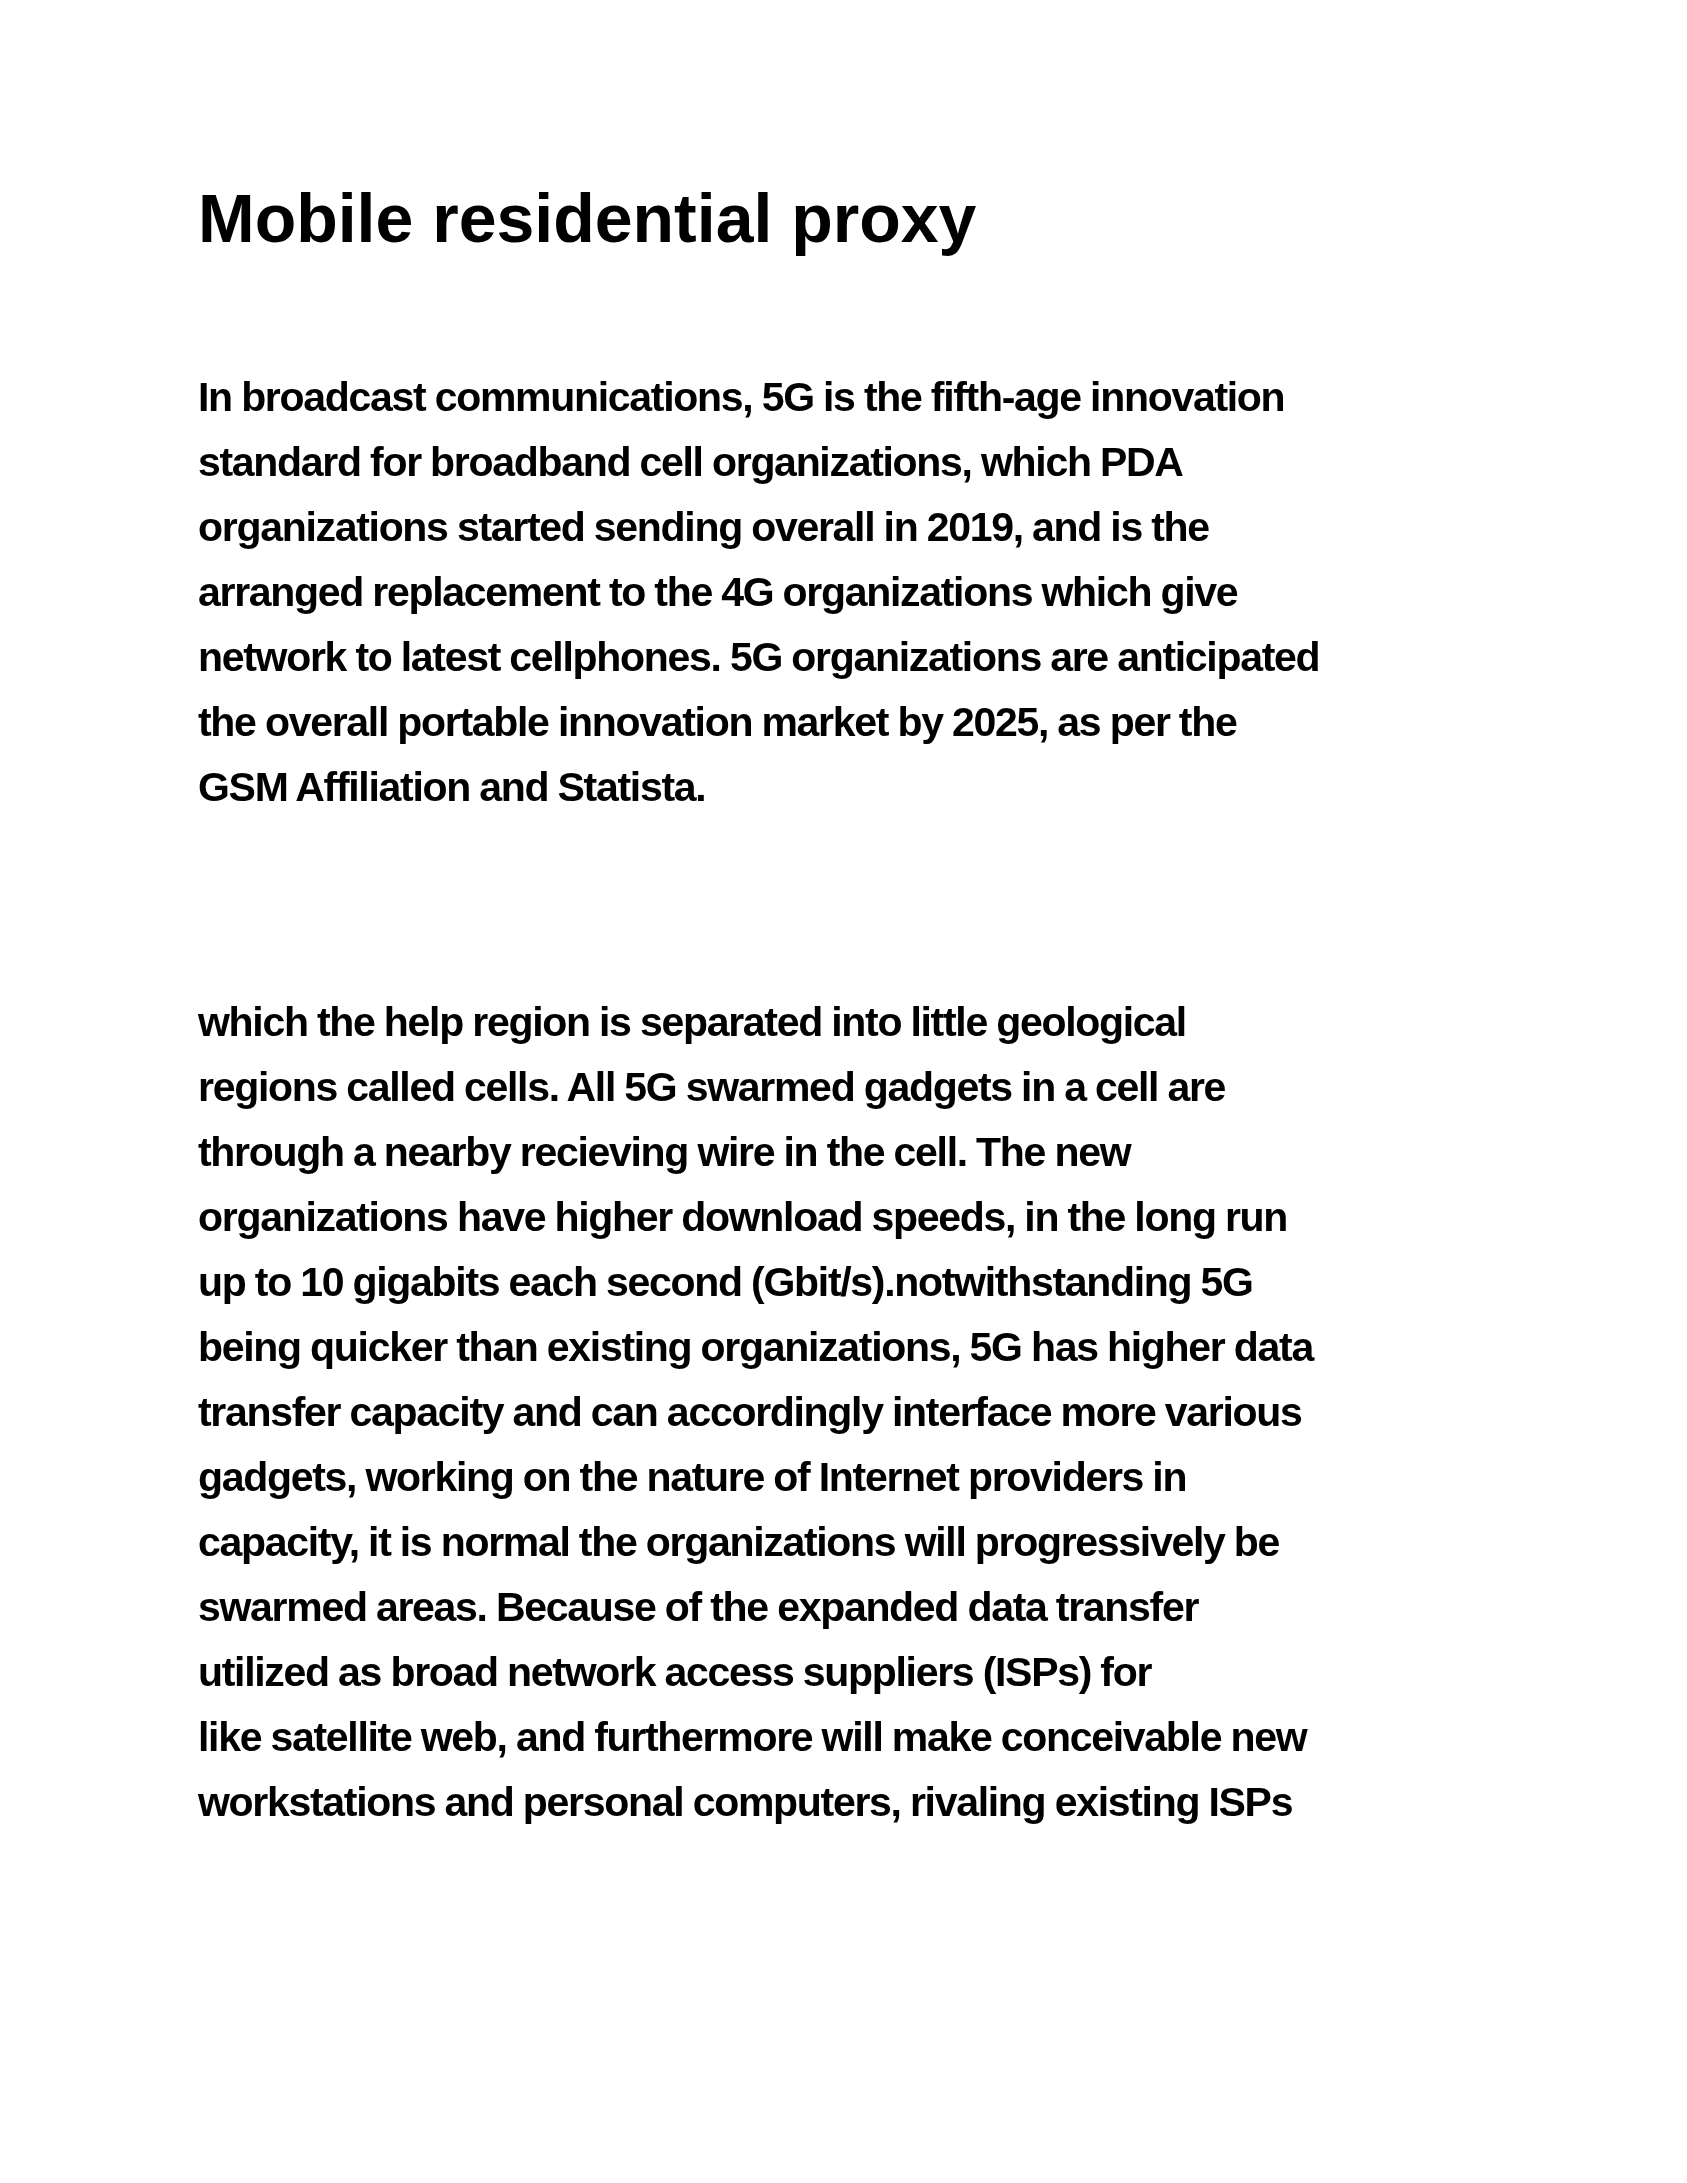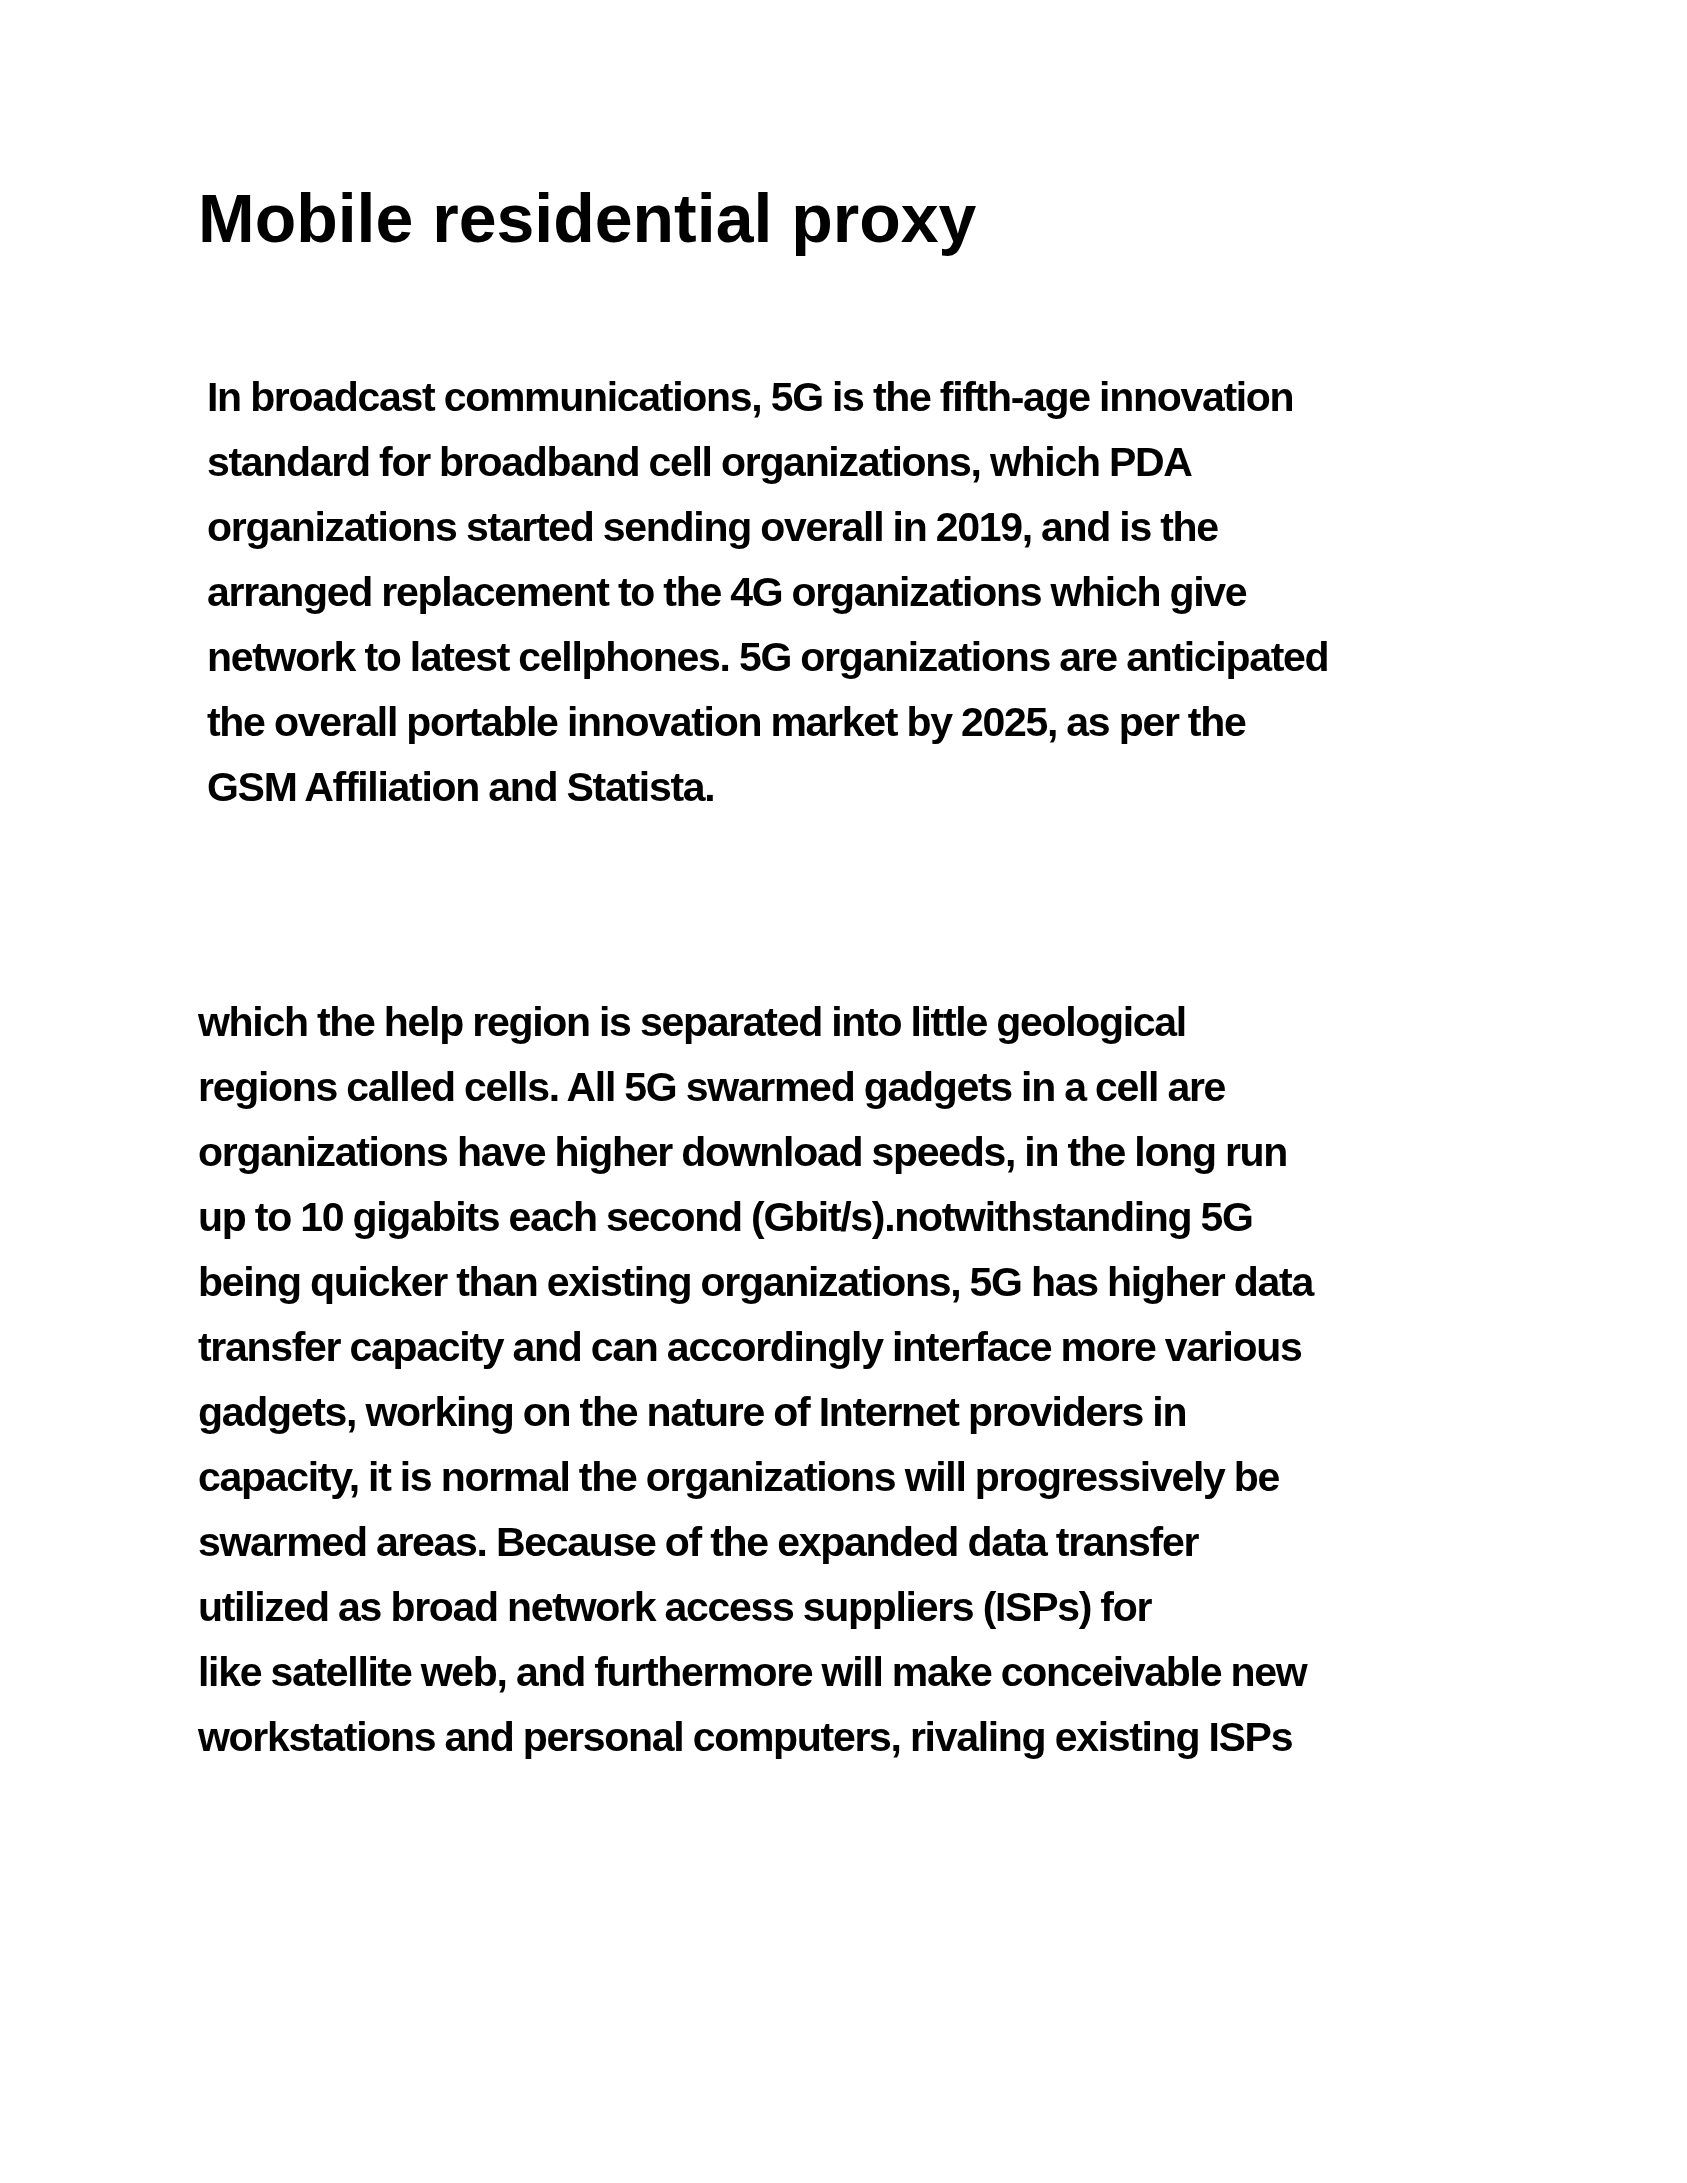--- a/index.html
+++ b/index.html
@@ -41,21 +41,21 @@
       font-size: 41px;
       line-height: 65px;
       letter-spacing: -1.3px;
       word-spacing: -0.8px;
     }
     .line {
       display: block;
       white-space: nowrap;
       height: 65px;
     }
-    #p1 { top: 365px; margin-left: 9px; }
+    #p1 { top: 365px; }
     #p2 { top: 990px; }
   </style>
 </head>
 <body>
 
 <div class="page">
   <h1 class="title">Mobile residential proxy</h1>
 
   <p class="para" id="p1">
     <span class="line">In broadcast communications, 5G is the fifth-age innovation</span>
@@ -63,20 +63,21 @@
     <span class="line">organizations started sending overall in 2019, and is the</span>
     <span class="line">arranged replacement to the 4G organizations which give</span>
     <span class="line">network to latest cellphones. 5G organizations are anticipated</span>
     <span class="line">the overall portable innovation market by 2025, as per the</span>
     <span class="line">GSM Affiliation and Statista.</span>
   </p>
 
   <p class="para" id="p2">
     <span class="line">which the help region is separated into little geological</span>
     <span class="line">regions called cells. All 5G swarmed gadgets in a cell are</span>
+    <span class="line">through a nearby recieving wire in the cell. The new</span>
     <span class="line">organizations have higher download speeds, in the long run</span>
     <span class="line">up to 10 gigabits each second (Gbit/s).notwithstanding 5G</span>
     <span class="line">being quicker than existing organizations, 5G has higher data</span>
     <span class="line">transfer capacity and can accordingly interface more various</span>
     <span class="line">gadgets, working on the nature of Internet providers in</span>
     <span class="line">capacity, it is normal the organizations will progressively be</span>
     <span class="line">swarmed areas. Because of the expanded data transfer</span>
     <span class="line">utilized as broad network access suppliers (ISPs) for</span>
     <span class="line">like satellite web, and furthermore will make conceivable new</span>
     <span class="line">workstations and personal computers, rivaling existing ISPs</span>

